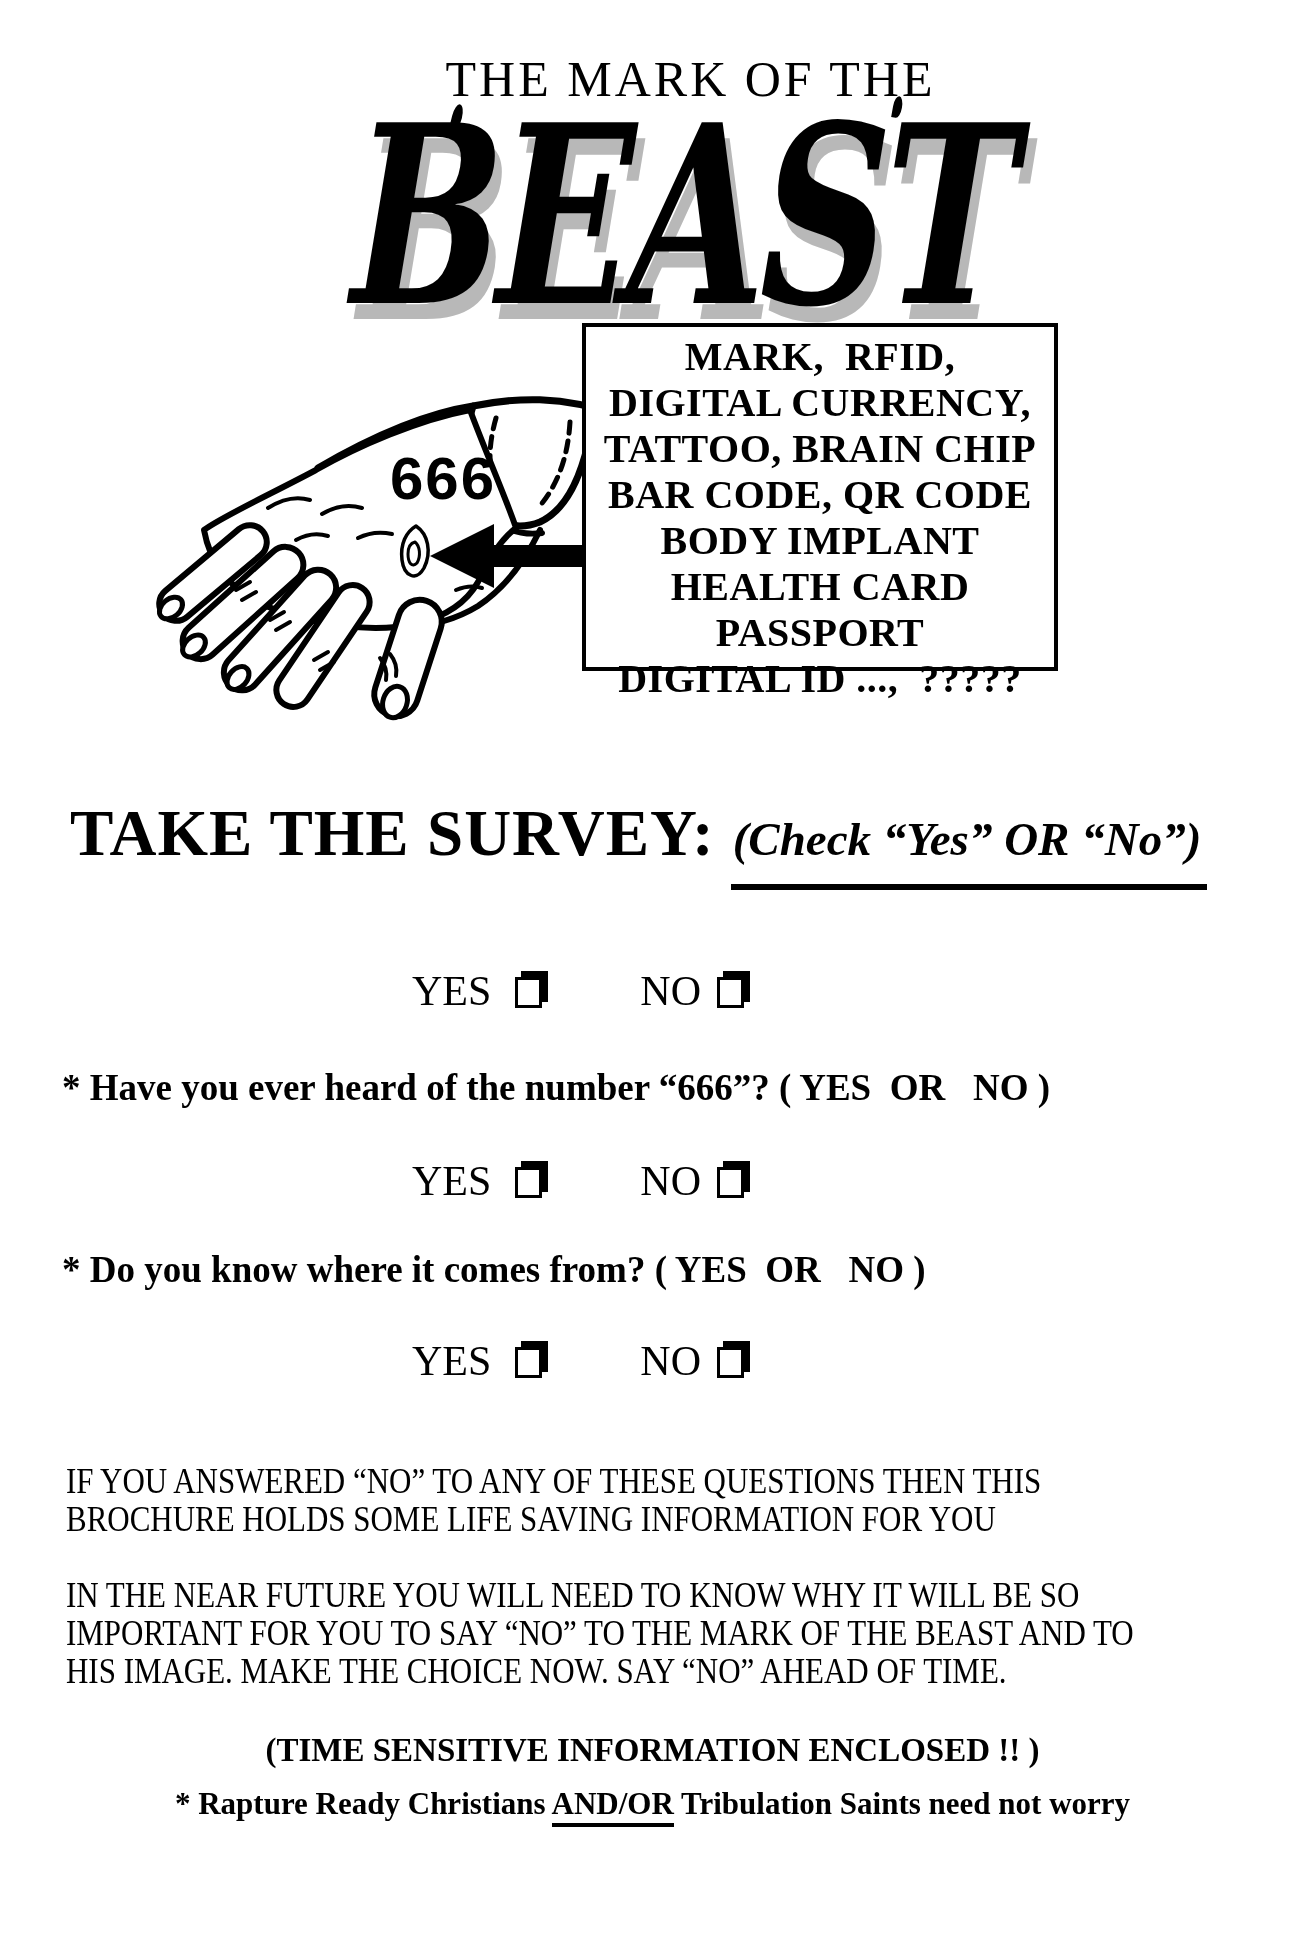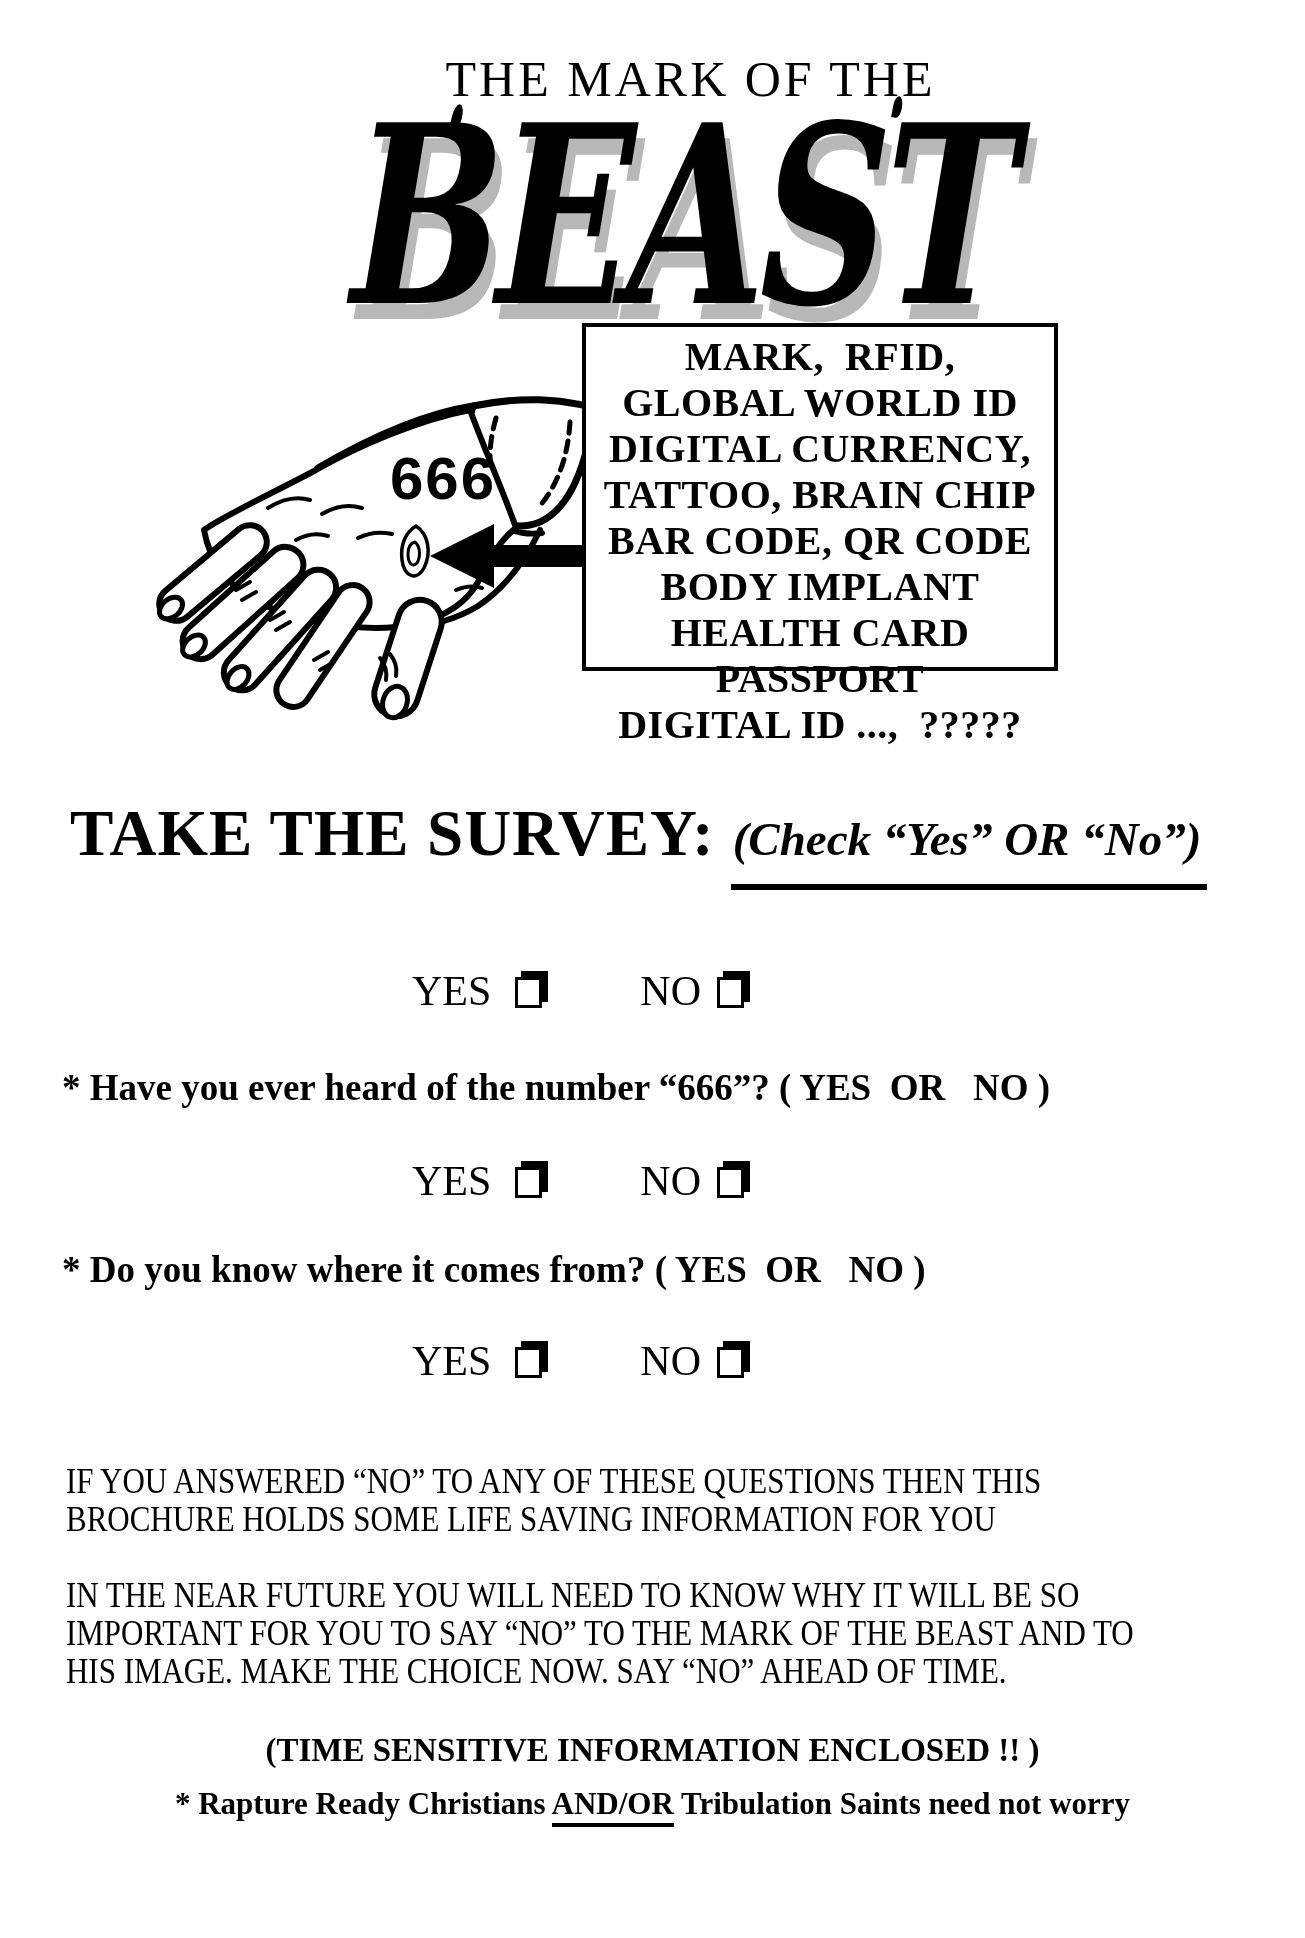--- a/index.html
+++ b/index.html
@@ -186,21 +186,20 @@
       </g>
     </g>
 
     <text x="325" y="141" text-anchor="middle" font-family="Liberation Sans, sans-serif" font-size="60" font-weight="bold" fill="#000" letter-spacing="2">666</text>
 
     <polygon fill="#000" points="312,198 376,166 376,187 470,187 470,209 376,209 376,230"></polygon>
   </svg>
 
   <div class="idbox">
     <div class="boxline bound">MARK,  RFID,</div>
-    <div class="boxline bound">GLOBAL WORLD ID</div>
     <div class="boxline bound">DIGITAL CURRENCY,</div>
     <div class="boxline bound">TATTOO, BRAIN CHIP</div>
     <div class="boxline bound">BAR CODE, QR CODE</div>
     <div class="boxline bound">BODY IMPLANT</div>
     <div class="boxline bound">HEALTH CARD</div>
     <div class="boxline bound">PASSPORT</div>
     <div class="boxline bound">DIGITAL ID ...,  ?????</div>
   </div>
 
   <div class="survey-heading">

